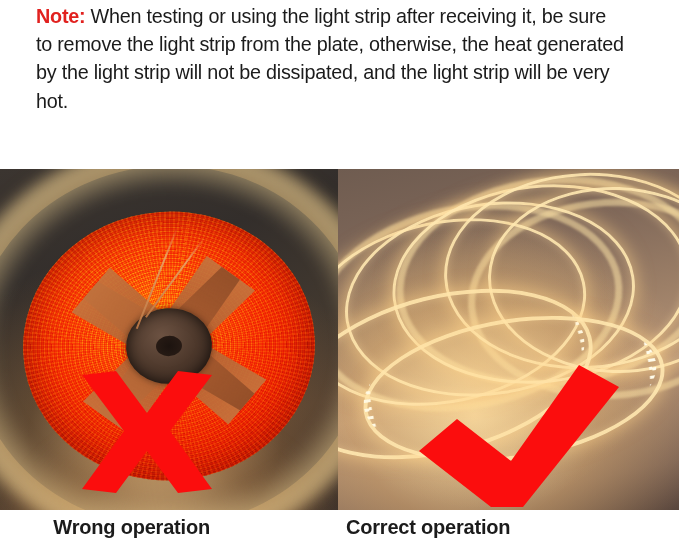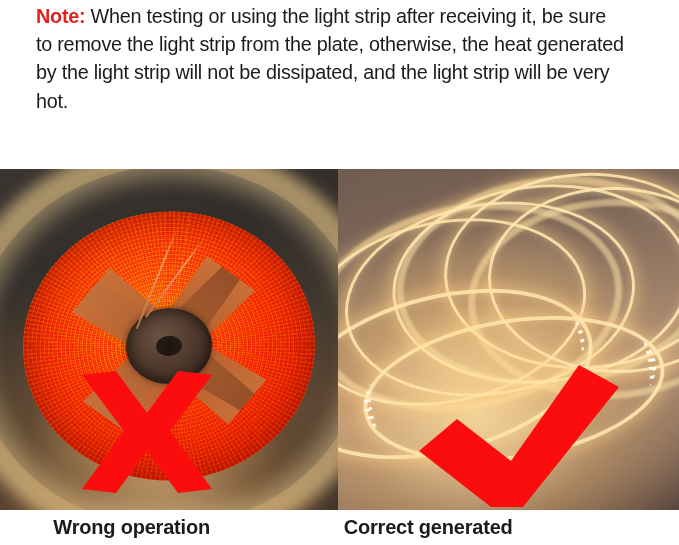--- a/index.html
+++ b/index.html
@@ -312,14 +312,14 @@
     <div class="warm-wash"></div>
 
     <svg class="mark check-mark" style="left:81px;" viewBox="0 0 200 142">
       <polygon points="160,0 200,22 104,142 72,142 0,86 38,54 92,96" fill="#fb0d0d"></polygon>
     </svg>
   </div>
 </div>
 
 <div class="captions">
   <div class="caption caption-left">Wrong operation</div>
-  <div class="caption caption-right">Correct generated</div>
+  <div class="caption caption-right">Correct operation</div>
 </div>
 
 </body></html>

